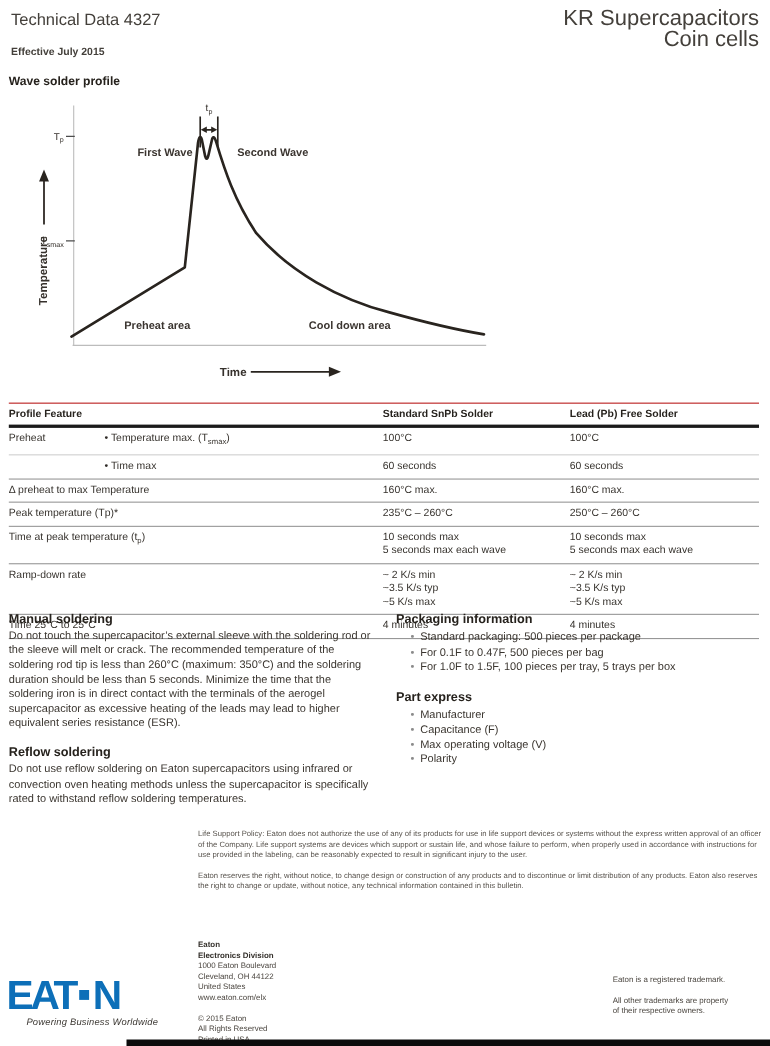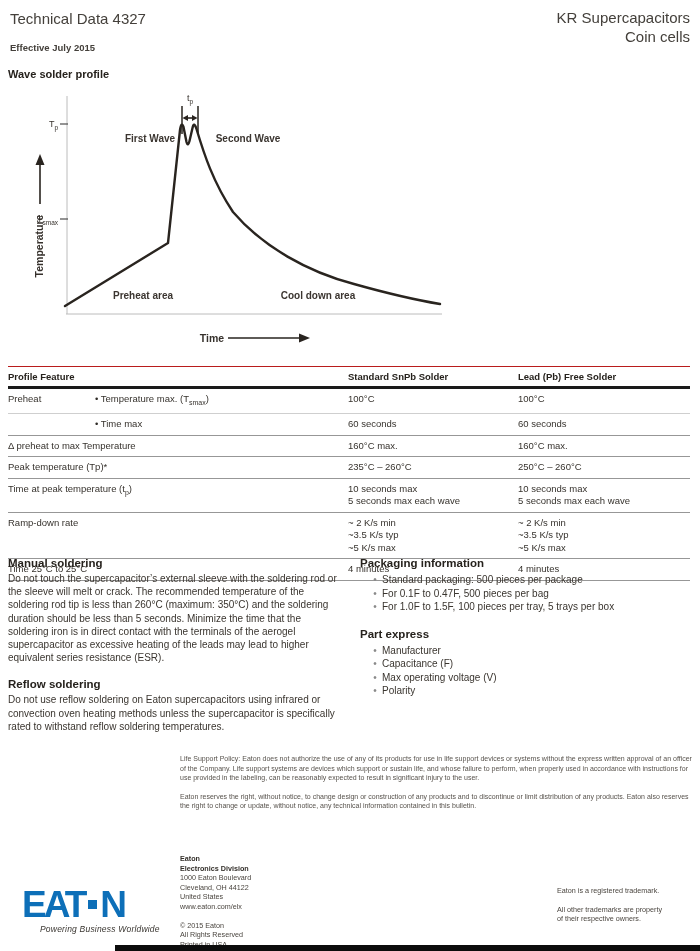--- a/index.html
+++ b/index.html
@@ -3,21 +3,21 @@
 <meta charset="utf-8">
 <style>
   *{box-sizing:border-box;margin:0;padding:0}
   html,body{background:#fff}
   .page{position:relative;width:700px;height:951px;background:#ffffff;overflow:hidden;
         font-family:"Liberation Sans",sans-serif;color:#3a352f}
   
   .hdr-left{position:absolute;left:10px;top:10px}
   .doc-number{font-size:15px;color:#44403b}
   .effective{font-size:9.5px;font-weight:bold;color:#44403b;margin-top:15px}
-  .hdr-right{position:absolute;right:10px;top:8px;text-align:right;font-size:15px;line-height:19px;color:#44403b}
+  .hdr-right{position:absolute;right:10px;top:8px;text-align:right;font-size:20px;line-height:19px;color:#44403b}
   
   .chart-heading{position:absolute;left:8px;top:68px;font-size:11px;font-weight:bold;color:#26221d}
   .chart-wrap{position:absolute;left:20px;top:86px}
   .axis{stroke:#bcbcbc;stroke-width:1;fill:none}
   .tick{stroke:#4c4c4c;stroke-width:1.2}
   .curve{stroke:#29241f;stroke-width:2.4;fill:none;stroke-linejoin:round;stroke-linecap:round}
   .mark{stroke:#29241f;stroke-width:1.5}
   .arrowline{stroke:#29241f;stroke-width:1.6}
   .arrowfill{fill:#29241f}
   .axlab{font-family:"Liberation Sans",sans-serif;font-size:10.5px;font-weight:bold;fill:#36312c}
@@ -46,21 +46,21 @@
   
   .legal{position:absolute;left:180px;top:754px;width:514px;font-size:7px;line-height:9.6px;color:#57524c}
   .legal p + p{margin-top:9px}
   
   .footer-address{position:absolute;left:180px;top:854px;font-size:7.2px;line-height:9.6px;color:#4a453f}
   .fbold{font-weight:bold;color:#332f2a}
   .pub-block{margin-top:9px}
   .trademarks{position:absolute;left:557px;top:886px;font-size:7.2px;line-height:9.6px;color:#4a453f}
   .tm2{margin-top:9px}
   
-  .logo{position:absolute;left:22px;top:888px}
+  .logo{position:absolute;left:6px;top:888px}
   .logo-word{font-size:37px;font-weight:bold;letter-spacing:-3px;line-height:34px;color:#0d6fb8}
   .logo-dot{display:inline-block;width:9px;height:9px;background:#0d6fb8;margin:0 3px 0 4px;vertical-align:8px}
   .tagline{font-size:8.5px;font-style:italic;color:#3a3631;margin:2px 0 0 18px;letter-spacing:.2px}
   .bottom-bar{position:absolute;left:115px;right:0;bottom:0;height:6px;background:#0c0c0c}
 </style>
 </head>
 <body>
 
 <div class="page">
 

